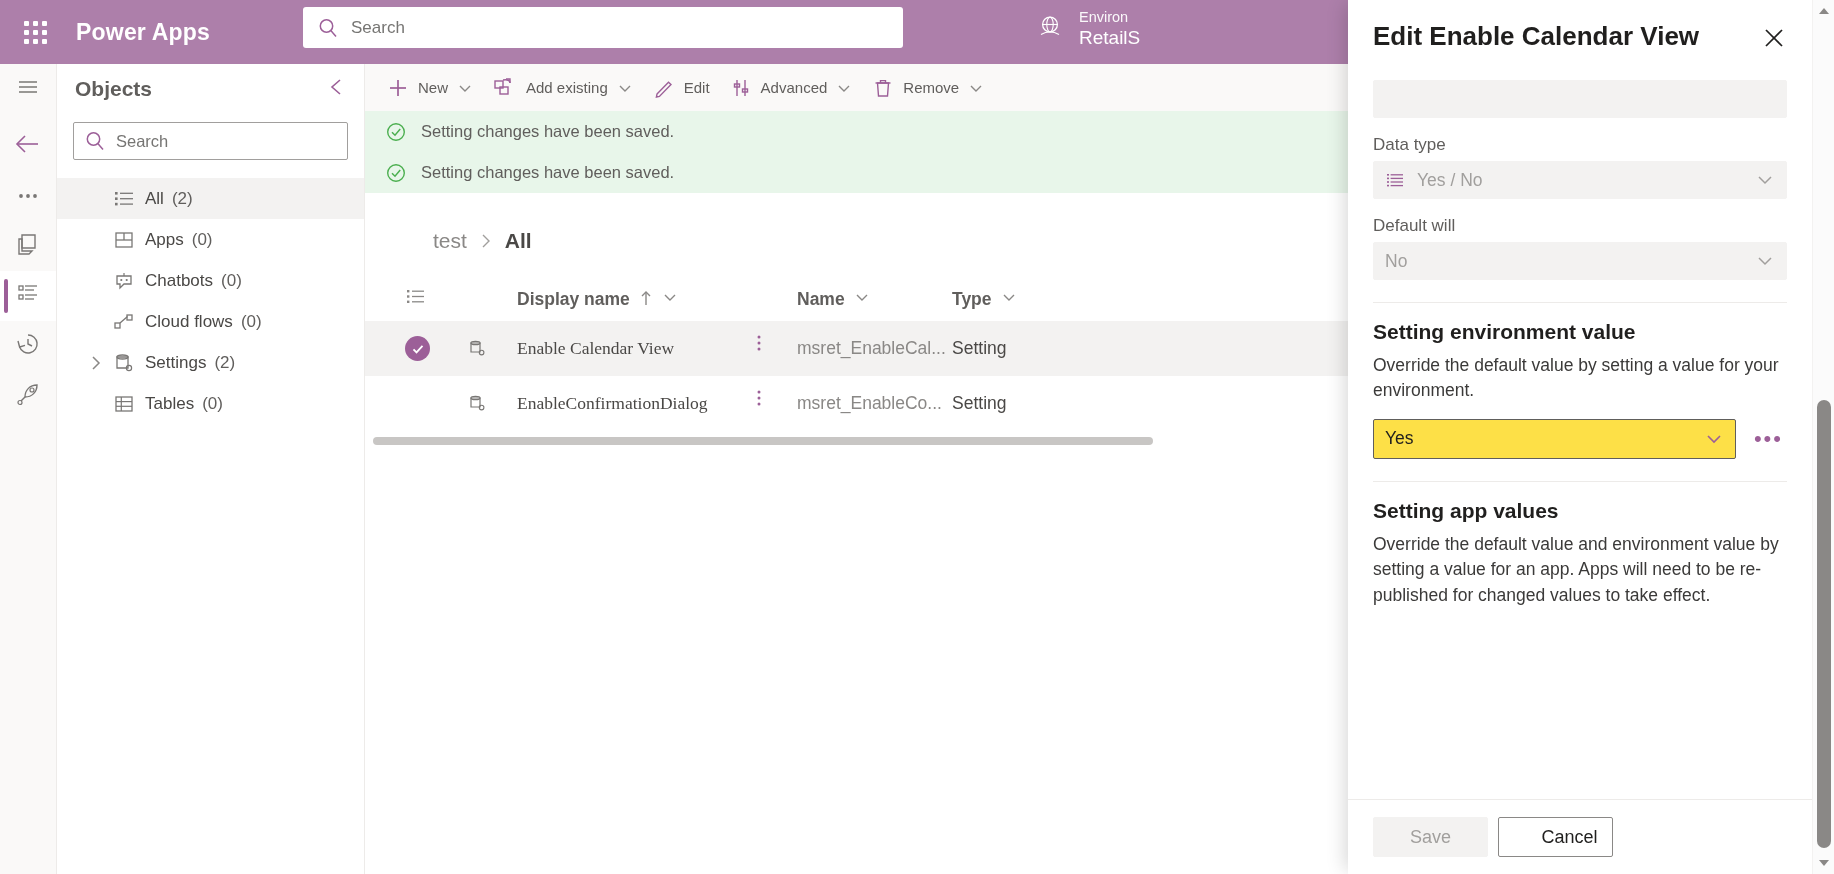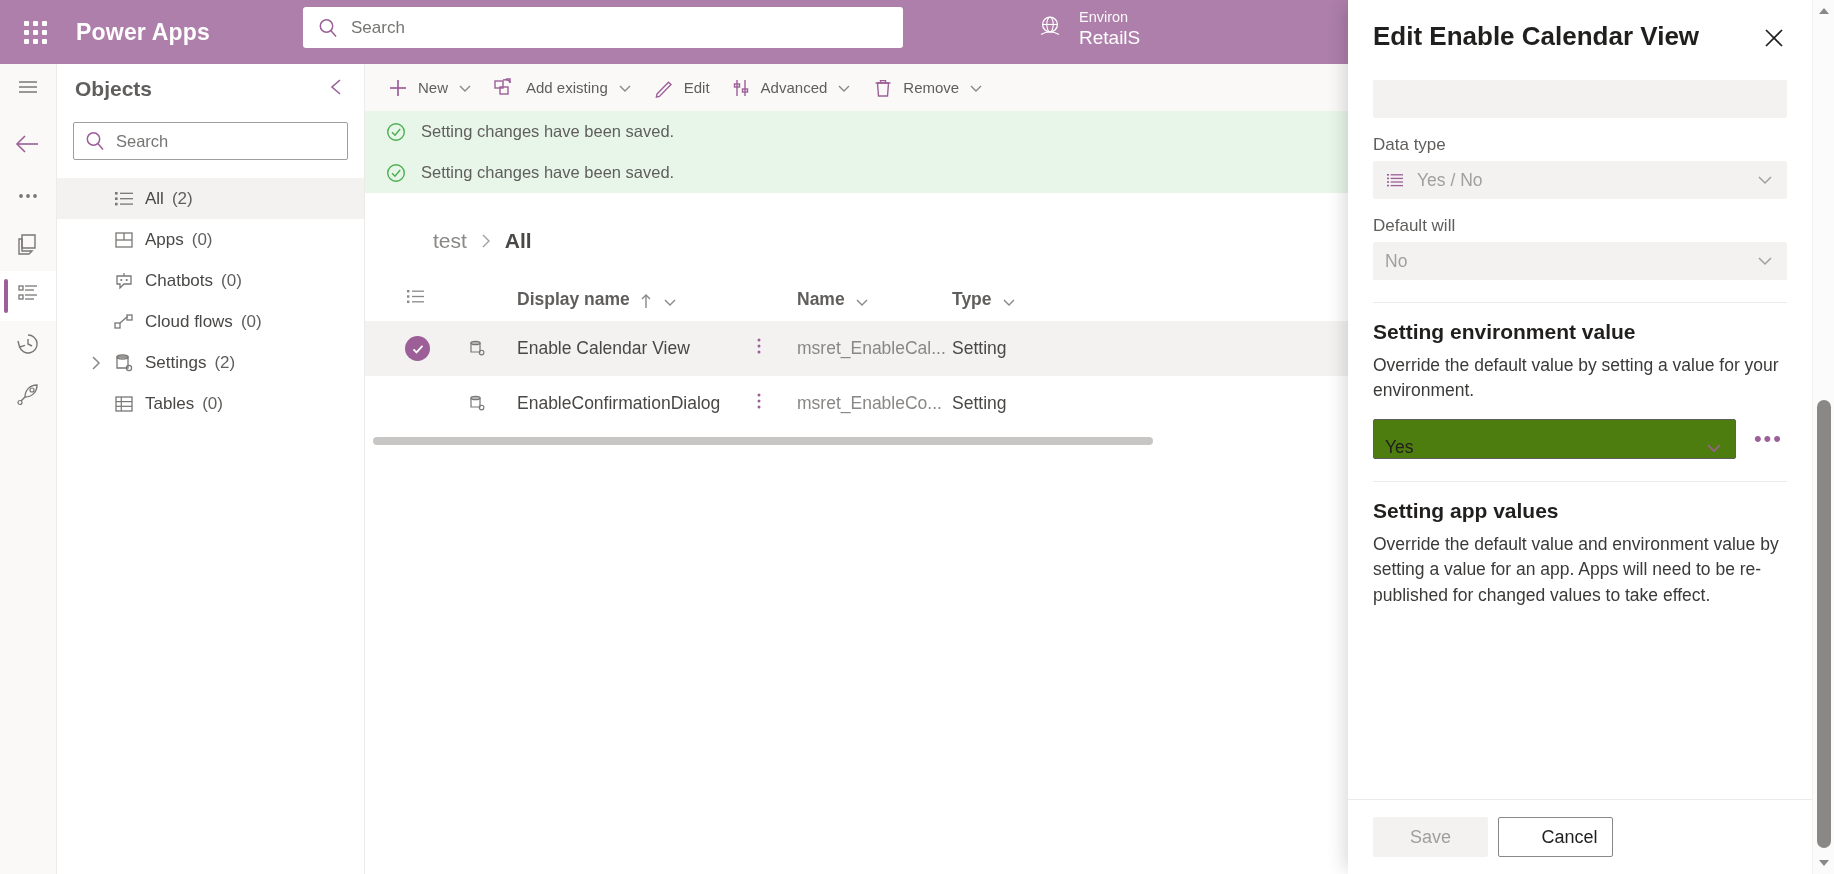--- a/index.html
+++ b/index.html
@@ -111,39 +111,39 @@
   }
   .crumb .c1 { cursor: pointer; color: #8a8886; }
   .crumb .sep { margin: 0 11px; color: #a19f9d; display: flex; align-items: center; }
   .crumb .c2 { font-weight: bold; color: #4a4846; }
 
   .grid-wrap { margin-top: 24px; }
   .ghead {
     display: flex; align-items: center; height: 44px; padding-left: 40px; font-size: 17.5px;
     color: #605e5c; font-weight: bold;
   }
-  .ghead .hcell { display: flex; align-items: flex-end; cursor: pointer; }
+  .ghead .hcell { display: flex; align-items: flex-start; cursor: pointer; }
   .ghead .hchev, .ghead .hsort { margin-left: 9px; color: #8a8886; display: flex; }
   .col-check { width: 62px; flex: 0 0 62px; }
   .col-ico   { width: 50px; flex: 0 0 50px; display: flex; align-items: center; }
   .col-disp  { width: 280px; flex: 0 0 280px; }
   .col-name  { width: 155px; flex: 0 0 155px; }
   .col-type  { width: 120px; flex: 0 0 120px; }
 
   .grow {
     display: flex; align-items: center; height: 55px; padding-left: 40px; font-size: 17.5px;
     color: #4a4846; cursor: pointer;
   }
   .grow.sel { background: #f3f2f1; }
   .grow .chk {
     width: 25px; height: 25px; border-radius: 50%; background: #9c5f98;
     display: flex; align-items: center; justify-content: center;
   }
   .grow .rowico { color: #797775; display: flex; }
-  .grow .dispname { position: relative; display: flex; align-items: center; }
+  .grow .dispname { position: relative; display: flex; align-items: flex-end; font-family: Liberation Serif, serif; }
   .grow .dispname .txt {
     max-width: 205px; overflow: hidden; white-space: nowrap; display: inline-block;
   }
   .grow .kebab { position: absolute; left: 238px; color: #9c5f98; letter-spacing: 0; }
   .grow .muted { color: #8a8886; }
   .hscroll {
     margin: 6px 0 0 8px; height: 8px; width: 780px; background: #c8c6c4; border-radius: 4px;
   }
   .hscroll-track { padding-left: 0; }
 
@@ -169,22 +169,22 @@
   .ctl-disabled.blank { height: 38px; margin-top: 22px; }
   .ctl-disabled .licon { color: #9c5f98; margin-right: 12px; display: flex; }
   .ctl-disabled .chev { margin-left: auto; color: #a19f9d; display: flex; }
 
   .divider { height: 1px; background: #edebe9; margin: 22px 0 0 0; }
   .sec-title { font-size: 21px; font-weight: bold; color: #201f1e; margin: 17px 0 9px 0; }
   .sec-desc { font-size: 17.5px; color: #3b3a39; line-height: 1.45; }
 
   .ctl-row { display: flex; align-items: center; margin-top: 15px; }
   .ctl-active {
-    flex: 1 1 auto; height: 40px; background: #4d7c0f; border: 1px solid #605e5c; border-radius: 2px;
-    display: flex; align-items: flex-end; padding: 0 11px; color: #201f1e; font-size: 17.5px;
+    flex: 1 1 auto; height: 40px; background: #fde047; border: 1px solid #605e5c; border-radius: 2px;
+    display: flex; align-items: center; padding: 0 11px; color: #201f1e; font-size: 17.5px;
     cursor: pointer;
   }
   .ctl-active .chev { margin-left: auto; color: #9c5f98; display: flex; }
   .ellipsis-btn {
     margin-left: 14px; color: #9c5f98; font-size: 22px; letter-spacing: 2px; cursor: pointer;
     padding: 2px 4px; line-height: 1;
   }
 
   .panel-foot {
     border-top: 1px solid #edebe9; padding: 17px 25px; display: flex; align-items: center;

